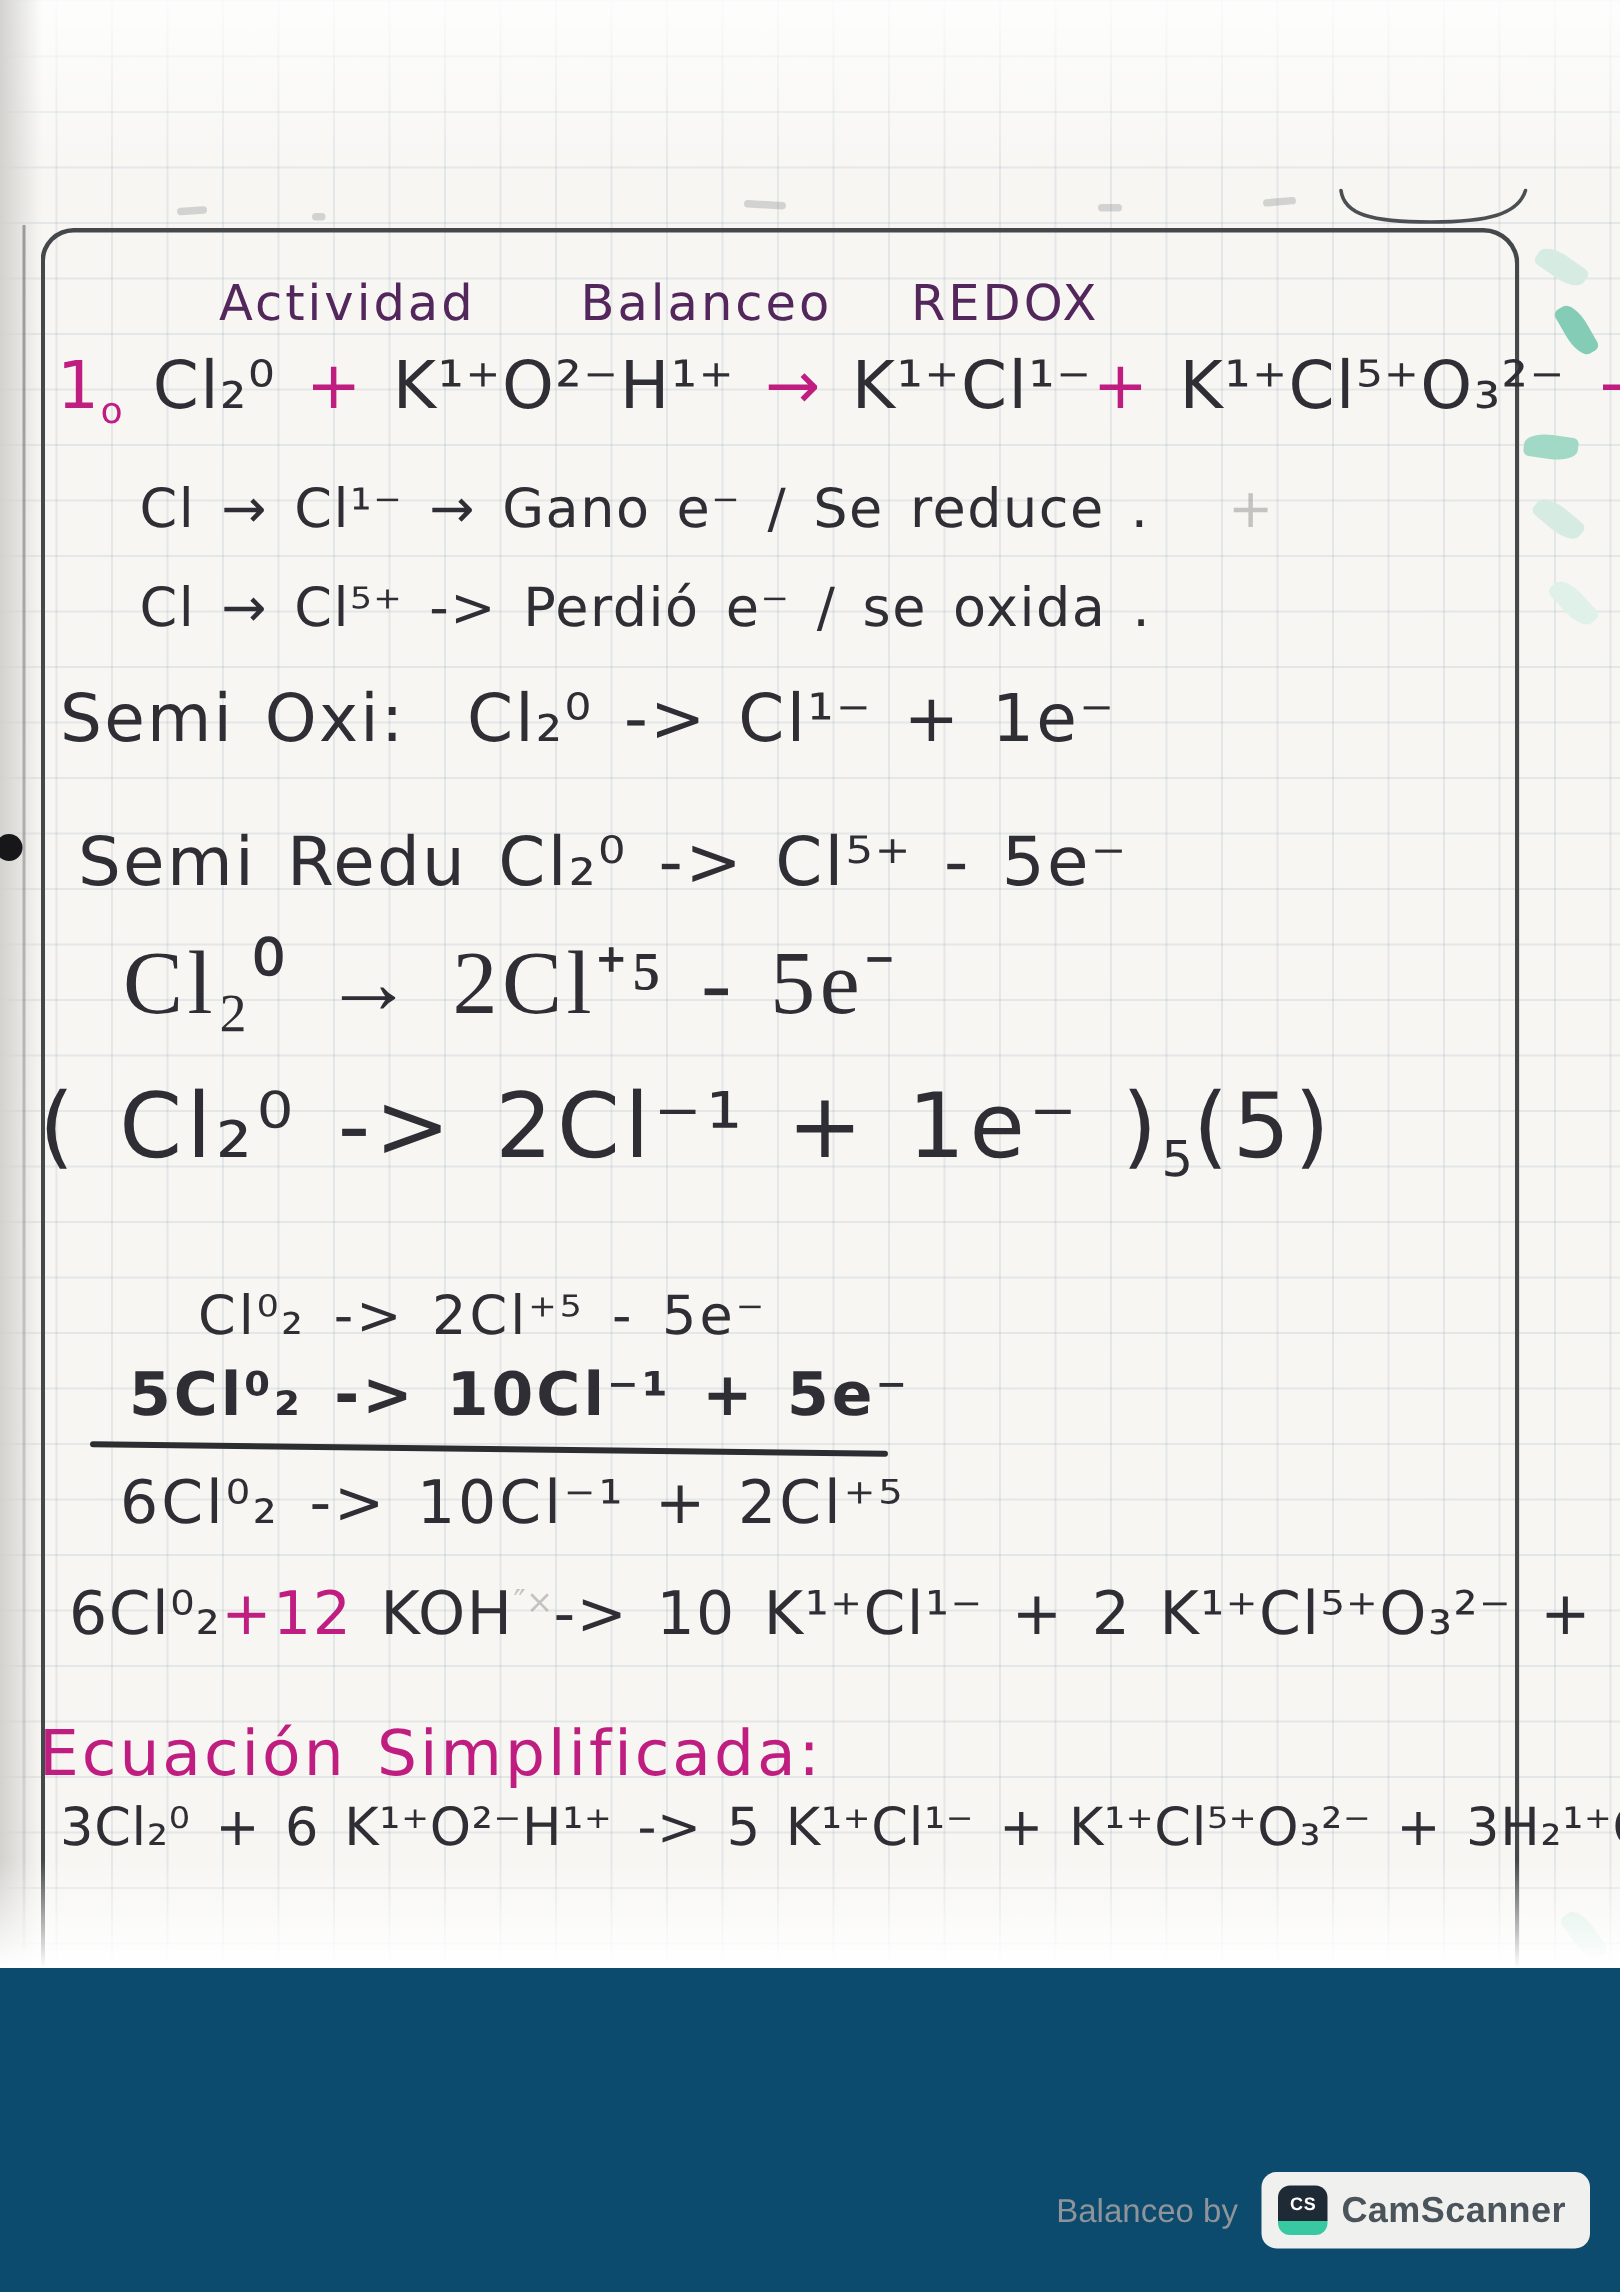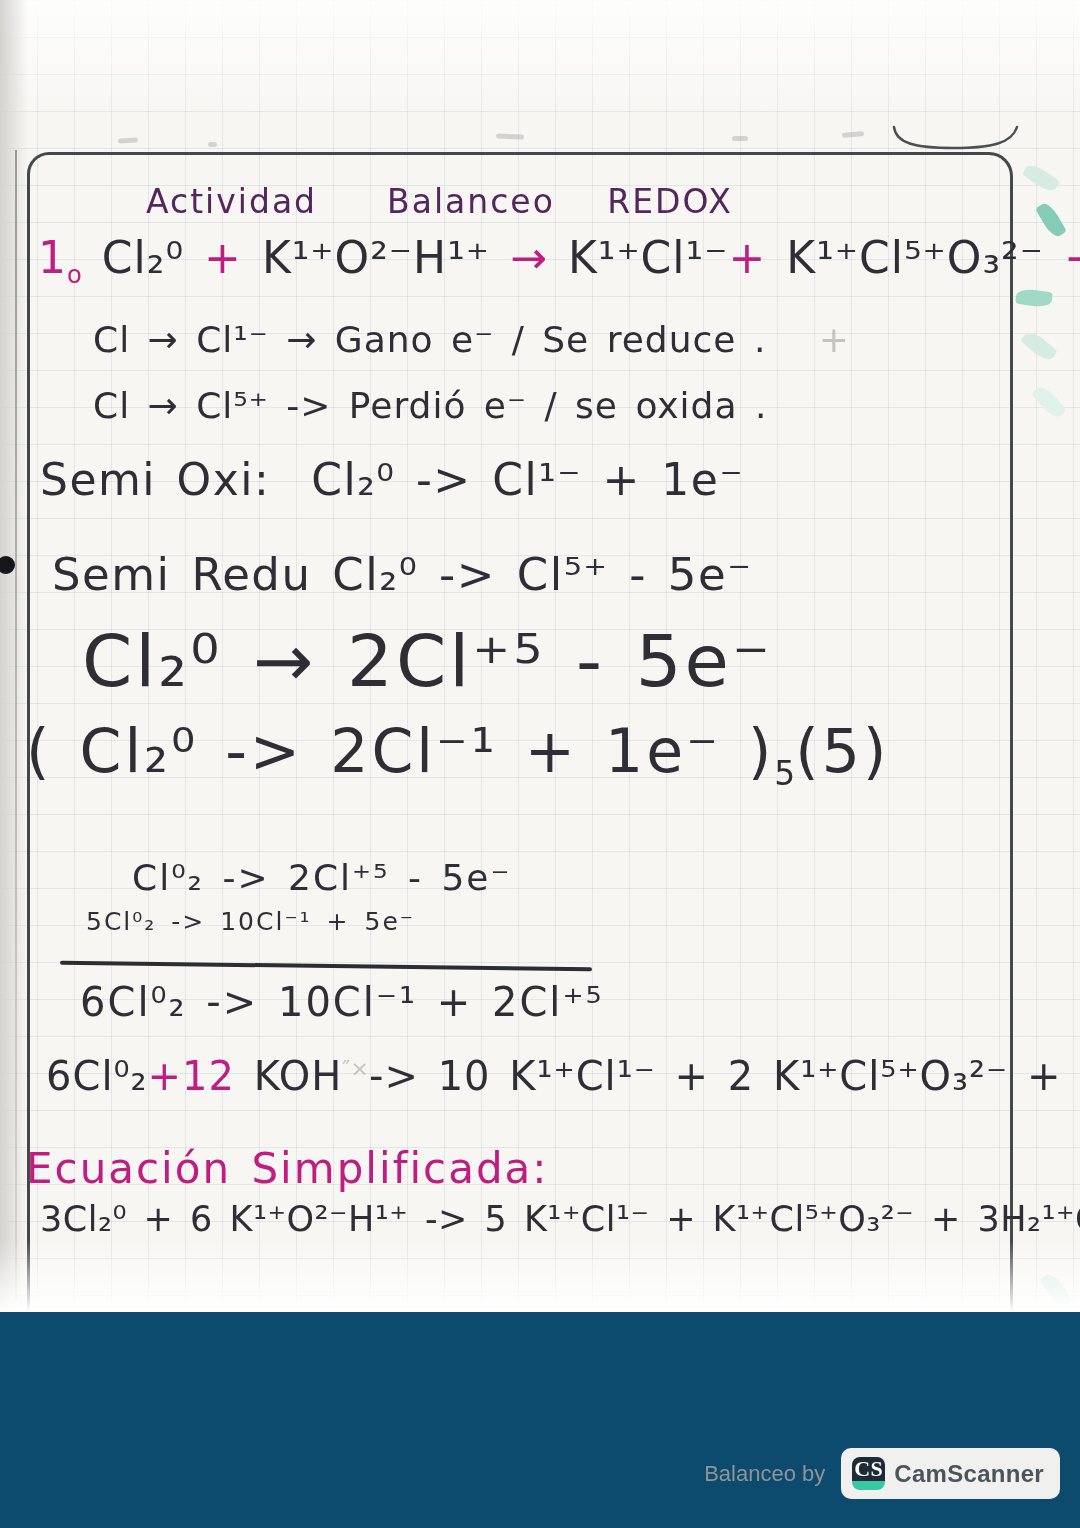--- a/index.html
+++ b/index.html
@@ -42,22 +42,22 @@
   .hw sub{font-size:55%;vertical-align:sub;letter-spacing:0;}
   
   .footer{position:absolute;left:0;top:1448px;width:1060px;display:flex;
     justify-content:flex-end;align-items:center;gap:16px;}
   .powered{font-family:"Liberation Sans",sans-serif;font-size:22px;color:#8e9499;}
   .badge{display:flex;align-items:center;gap:9px;background:#f0f0ee;
     border-radius:10px;padding:9px 16px 9px 11px;cursor:pointer;}
   .cs-icon{width:33px;height:33px;border-radius:8px;
     background:linear-gradient(#1e2a36 72%, #38c8a2 72%);
     display:flex;align-items:flex-start;justify-content:center;}
-  .cs-icon span{color:#ffffff;font-family:Liberation Serif, serif;
-    font-weight:bold;font-size:22px;line-height:24px;letter-spacing:0.5px;}
+  .cs-icon span{color:#ffffff;font-family:Liberation Sans, sans-serif;
+    font-weight:bold;font-size:12px;line-height:24px;letter-spacing:0.5px;}
   .brand{font-family:"Liberation Sans",sans-serif;font-size:24px;
     font-weight:700;color:#4c545b;letter-spacing:0.3px;}
 </style>
 </head>
 <body>
 
 <div id="stage">
 
   <div class="paper">
     <div class="top-fade"></div>
@@ -87,24 +87,24 @@
 
     <div class="sum-rule"></div>
 
     <div id="hw-lines">
         <div class="hw" style="left: 146px; top: 184px; font-size: 33px; letter-spacing: 2px;"><span style="color: rgb(83, 39, 92);">Actividad    Balanceo   REDOX</span></div>
         <div class="hw" style="left: 38px; top: 234px; font-size: 44px; letter-spacing: 1px;"><span style="color: rgb(192, 29, 128);">1</span><sub style="color: rgb(192, 29, 128);">o</sub><span style="color: rgb(46, 46, 52);"> Cl₂⁰ </span><span style="color: rgb(192, 29, 128);">+</span><span style="color: rgb(46, 46, 52);"> K¹⁺O²⁻H¹⁺ </span><span style="color: rgb(192, 29, 128);">→</span><span style="color: rgb(46, 46, 52);"> K¹⁺Cl¹⁻</span><span style="color: rgb(192, 29, 128);">+</span><span style="color: rgb(46, 46, 52);"> K¹⁺Cl⁵⁺O₃²⁻ </span><span style="color: rgb(192, 29, 128);">+</span></div>
         <div class="hw" style="left: 93px; top: 320px; font-size: 36px; letter-spacing: 1px; text-align: center;"><span style="color: rgb(46, 46, 52);">Cl → Cl¹⁻ → Gano e⁻ / Se reduce .</span><span style="color: rgb(155, 155, 151); opacity: 0.55;">   +</span></div>
         <div class="hw" style="left: 93px; top: 386px; font-size: 36px; letter-spacing: 1px;"><span style="color: rgb(46, 46, 52);">Cl → Cl⁵⁺ -&gt; Perdió e⁻ / se oxida .</span></div>
         <div class="hw" style="left: 40px; top: 456px; font-size: 44px; letter-spacing: 1.5px;"><span style="color: rgb(46, 46, 52); text-align: right;">Semi Oxi:  Cl₂⁰ -&gt; Cl¹⁻ + 1e⁻</span></div>
         <div class="hw" style="left: 52px; top: 536px; font-size: 45px; letter-spacing: 1.5px; margin-top: 14px;"><span style="color: rgb(46, 46, 52);">Semi Redu Cl₂⁰ -&gt; Cl⁵⁺ - 5e⁻</span></div>
-        <div class="hw" style="left: 82px; top: 622px; font-size: 72px; letter-spacing: 3px;"><span style="color: rgb(46, 46, 52);">Cl₂⁰ → 2Cl⁺⁵ - 5e⁻</span></div>
+        <div class="hw" style="left: 82px; top: 622px; font-size: 60px; letter-spacing: 3px; font-family: Liberation Serif, serif;"><span style="color: rgb(46, 46, 52);">Cl₂⁰ → 2Cl⁺⁵ - 5e⁻</span></div>
         <div class="hw" style="left: 26px; top: 718px; font-size: 60px; letter-spacing: 3px;"><span style="color: rgb(46, 46, 52);">( Cl₂⁰ -&gt; 2Cl⁻¹ + 1e⁻ )</span><sub style="color: rgb(46, 46, 52);">5</sub><span style="color: rgb(46, 46, 52);">(5)</span></div>
         <div class="hw" style="left: 112px; top: 858px; font-size: 36px; letter-spacing: 2px;"><span style="color: rgb(46, 46, 52); margin-left: 20px;">Cl⁰₂ -&gt; 2Cl⁺⁵ - 5e⁻</span></div>
-        <div class="hw" style="left: 86px; top: 908px; font-size: 25px; letter-spacing: 2px;"><span style="color: rgb(46, 46, 52);">5Cl⁰₂ -&gt; 10Cl⁻¹ + 5e⁻</span></div>
+        <div class="hw" style="left: 86px; top: 908px; font-size: 40px; letter-spacing: 2px; font-weight: bold;"><span style="color: rgb(46, 46, 52);">5Cl⁰₂ -&gt; 10Cl⁻¹ + 5e⁻</span></div>
         <div class="hw" style="left: 80px; top: 980px; font-size: 40px; letter-spacing: 2px;"><span style="color: rgb(46, 46, 52);">6Cl⁰₂ -&gt; 10Cl⁻¹ + 2Cl⁺⁵</span></div>
         <div class="hw" style="left: 46px; top: 1054px; font-size: 40px; letter-spacing: 1px;"><span style="color: rgb(46, 46, 52);">6Cl⁰₂</span><span style="color: rgb(192, 29, 128);">+</span><span style="color: rgb(192, 29, 128);">12</span><span style="color: rgb(46, 46, 52);"> KOH</span><sup style="color: rgb(155, 155, 151); opacity: 0.55;">″×</sup><span style="color: rgb(46, 46, 52);">-&gt; 10 K¹⁺Cl¹⁻ + 2 K¹⁺Cl⁵⁺O₃²⁻ + </span></div>
         <div class="hw" style="left: 26px; top: 1146px; font-size: 42px; letter-spacing: 2px;"><span style="color: rgb(192, 29, 128);">Ecuación Simplificada:</span></div>
         <div class="hw" style="left: 40px; top: 1200px; font-size: 35px; letter-spacing: 0.5px;"><span style="color: rgb(46, 46, 52);">3Cl₂⁰ + 6 K¹⁺O²⁻H¹⁺ -&gt; 5 K¹⁺Cl¹⁻ + K¹⁺Cl⁵⁺O₃²⁻ + 3H₂¹⁺O²⁻</span></div>
       </div>
 
     <div class="bottom-fade"></div>
   </div>
 
   <div class="footer">

